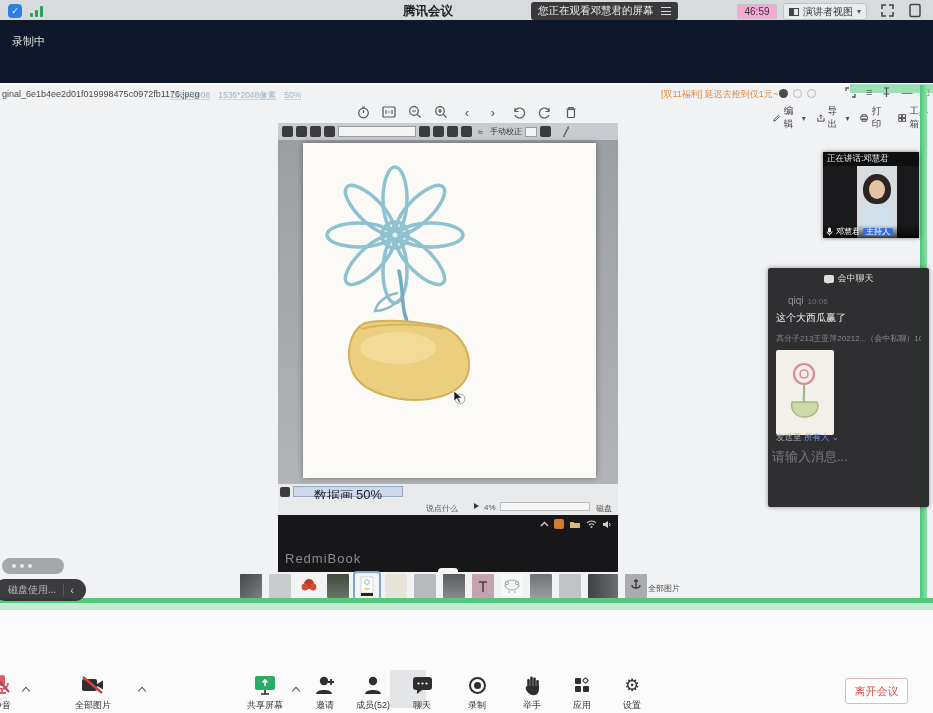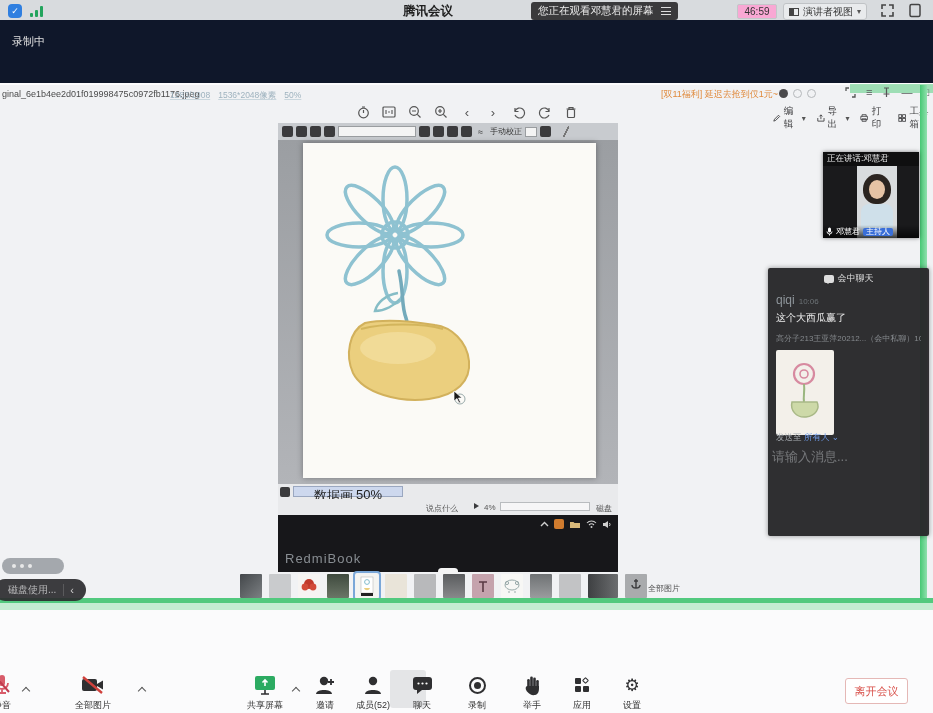--- a/index.html
+++ b/index.html
@@ -89,26 +89,26 @@
   .vbody{position:absolute;left:0;top:14px;width:100%;height:72px;overflow:hidden;}
   .vlight{position:absolute;left:34px;top:0;width:40px;height:72px;background:#d9dcde;}
   .hair{position:absolute;left:40px;top:8px;width:28px;height:30px;background:#2b2420;border-radius:50% 50% 45% 45%;}
   .face{position:absolute;left:46px;top:14px;width:16px;height:19px;background:#e6c3a5;border-radius:50%;}
   .shirt{position:absolute;left:38px;top:38px;width:32px;height:34px;background:#cfe0ea;border-radius:8px 8px 0 0;}
   .vfoot{position:absolute;left:0;bottom:0;width:100%;height:13px;background:linear-gradient(transparent,rgba(0,0,0,.75));display:flex;align-items:center;gap:3px;padding:0 3px;}
   .vfoot span{color:#fff;font-size:8px;}
   .vbadge{background:#3a6fd8;color:#fff;font-size:6.5px;border-radius:2px;padding:0 3px;line-height:8px;}
 
   
-  .chatpanel{position:absolute;left:768px;top:268px;width:161px;height:268px;background:rgba(40,40,42,.97);border-radius:2px;box-shadow:0 0 5px rgba(0,0,0,.4);text-decoration:underline;}
+  .chatpanel{position:absolute;left:768px;top:268px;width:161px;height:239px;background:rgba(40,40,42,.97);border-radius:2px;box-shadow:0 0 5px rgba(0,0,0,.4);text-decoration:underline;}
   .chathead{position:absolute;left:0;top:4px;width:100%;display:flex;justify-content:center;align-items:center;gap:4px;color:#dedede;font-size:9px;}
   .bub-ic{width:10px;height:8px;background:#dedede;border-radius:2px;position:relative;}
   .bub-ic:after{content:"";position:absolute;left:2px;bottom:-3px;border:2px solid transparent;border-top-color:#dedede;}
   .cmsgs{position:absolute;left:8px;top:22px;width:145px;}
-  .csender{font-size:12px;color:#8f969c;}
+  .csender{font-size:10px;color:#8f969c;margin-left:12px;}
   .ctime{font-size:8px;color:#6d7377;margin-left:4px;}
   .ctext{font-size:10px;color:#ececec;margin:3px 0 8px;}
   .cgray{font-size:8px;color:#85898d;white-space:nowrap;overflow:hidden;margin-bottom:6px;}
   .cimg{width:58px;height:85px;background:#f3f0ea;border-radius:2px;}
   .csend{position:absolute;left:8px;top:164px;font-size:8.5px;color:#a8adb2;}
   .csend b{color:#6f9be8;font-weight:normal;text-align:center;}
   .cinput{position:absolute;left:4px;top:180px;font-size:13px;color:#77797c;}
 
   
   .qgray{position:absolute;left:2px;top:558px;width:62px;height:16px;background:rgba(150,155,160,.85);border-radius:8px;display:flex;align-items:center;gap:4px;padding-left:10px;}

